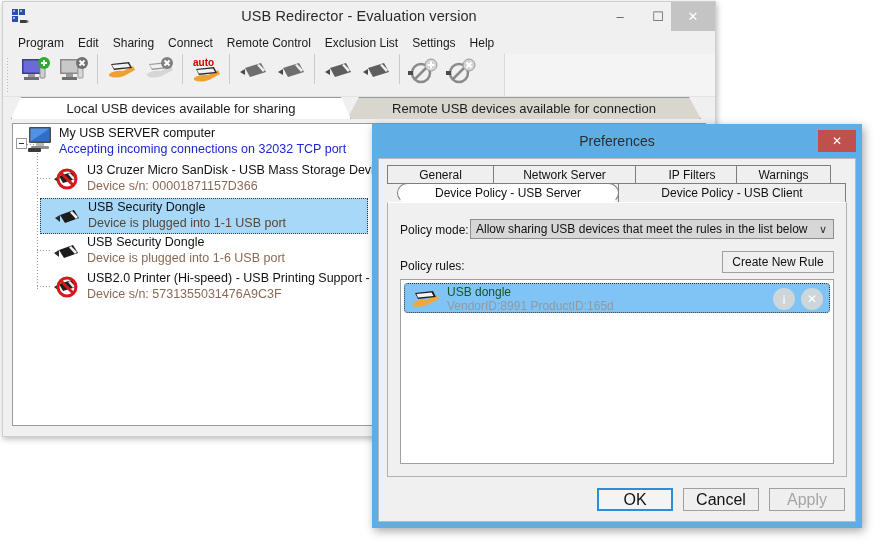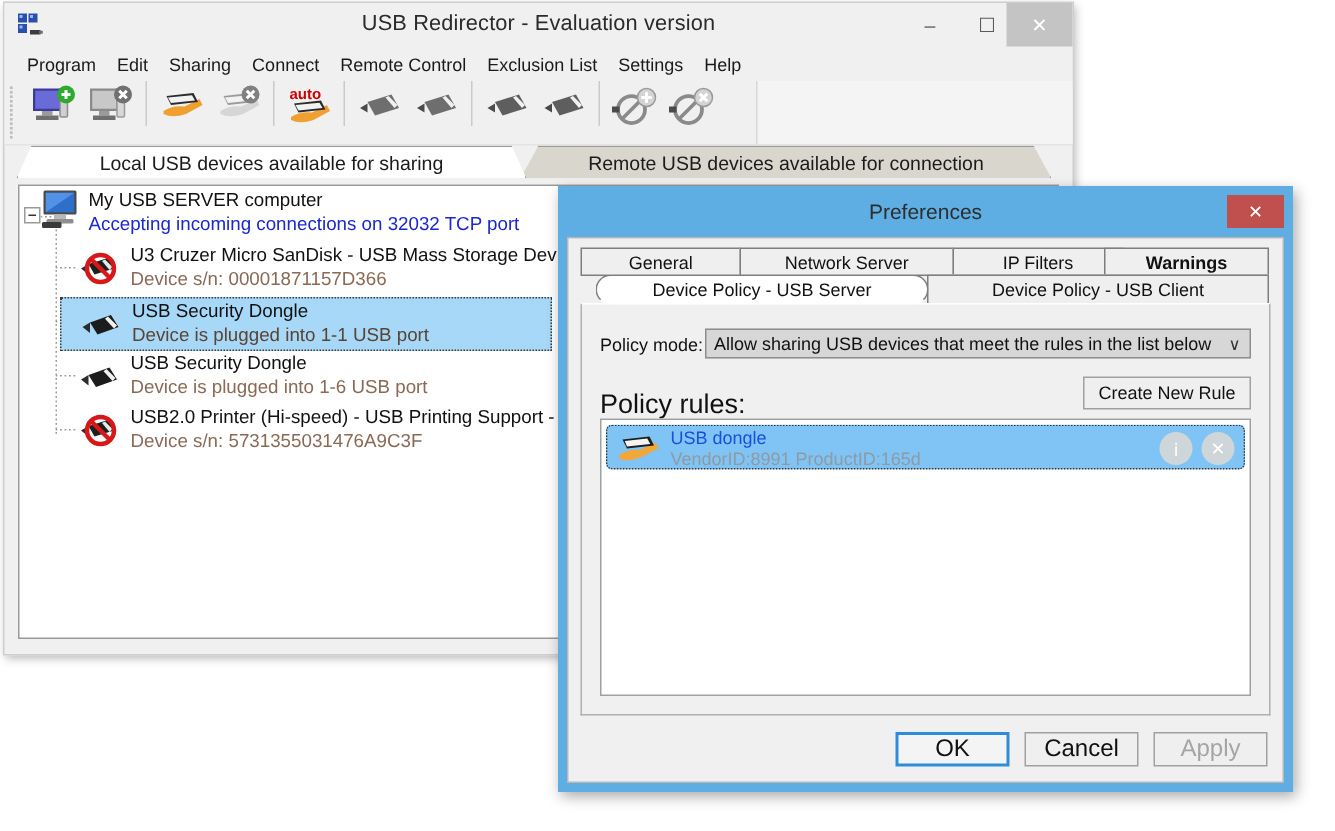--- a/index.html
+++ b/index.html
@@ -164,57 +164,57 @@
   .ptab{
     position:absolute;height:19px;box-sizing:border-box;
     display:flex;align-items:center;justify-content:center;
     font-size:12px;color:#111;background:#efefef;
     border:1px solid #7e7e7e;
   }
   .ptab.active{background:#ffffff;border-bottom:1px solid #ffffff;z-index:5;border-radius:10px;}
   #ptab-general{left:0;top:0;width:107px;}
   #ptab-netserver{left:106px;top:0;width:143px;}
   #ptab-ipfilters{left:248px;top:0;width:114px;}
-  #ptab-warnings{left:349px;top:0;width:110px;font-weight:bold;}
+  #ptab-warnings{left:349px;top:0;width:95px;}
   #ptab-devpolicy-server{left:10px;top:18px;width:222px;height:20px;}
   #ptab-devpolicy-client{left:231px;top:18px;width:228px;height:20px;border-bottom-color:#7e7e7e;background:#efefef;}
 
   #ptab-page{
     position:absolute;left:8px;top:43px;right:8px;bottom:44px;
     background:#f0f0f0;border:1px solid #b0b0b0;border-top:1px solid #ffffff;
     box-sizing:border-box;
   }
 
   #lbl-policy-mode{position:absolute;left:12px;top:20px;font-size:12px;color:#111;}
   #policy-mode-select{
     position:absolute;left:82px;top:16px;right:12px;height:20px;
     background:#d7d7d7;border:1px solid #8e8e8e;box-sizing:border-box;
     font-size:12px;color:#111;display:flex;align-items:center;padding-left:5px;
   }
   #policy-mode-chevron{
     position:absolute;right:6px;top:3px;font-size:11px;color:#333;
   }
-  #lbl-policy-rules{position:absolute;left:12px;top:56px;font-size:18px;color:#111;}
+  #lbl-policy-rules{position:absolute;left:12px;top:56px;font-size:12px;color:#111;}
   #btn-create-rule{
     position:absolute;right:12px;top:48px;width:112px;height:22px;
     background:#efefef;border:1px solid #a0a0a0;box-sizing:border-box;
     display:flex;align-items:center;justify-content:center;font-size:12px;color:#111;
   }
   #rules-list{
     position:absolute;left:12px;right:12px;top:76px;bottom:12px;
     background:#ffffff;border:1px solid #a0a0a0;box-sizing:border-box;
     padding:3px;
   }
   #rule-row{
     position:relative;height:30px;background:#7fc4f5;
     border:1px dotted #333;box-sizing:border-box;
     border-radius:4px;
   }
   #rule-icon{position:absolute;left:6px;top:4px;width:30px;height:22px;}
-  #rule-title{position:absolute;left:42px;top:1px;font-size:12px;color:#1d4ed8;}
+  #rule-title{position:absolute;left:42px;top:1px;font-size:12px;color:#14532d;}
   #rule-sub{position:absolute;left:42px;top:15px;font-size:12px;color:#8f9aa3;}
   .rule-btn{
     position:absolute;top:4px;width:22px;height:22px;border-radius:50%;
     background:#cfd6da;display:flex;align-items:center;justify-content:center;
     color:#ffffff;font-size:12px;
   }
   #rule-info{right:34px;}
   #rule-del{right:6px;}
 
   #prefs-buttons{

